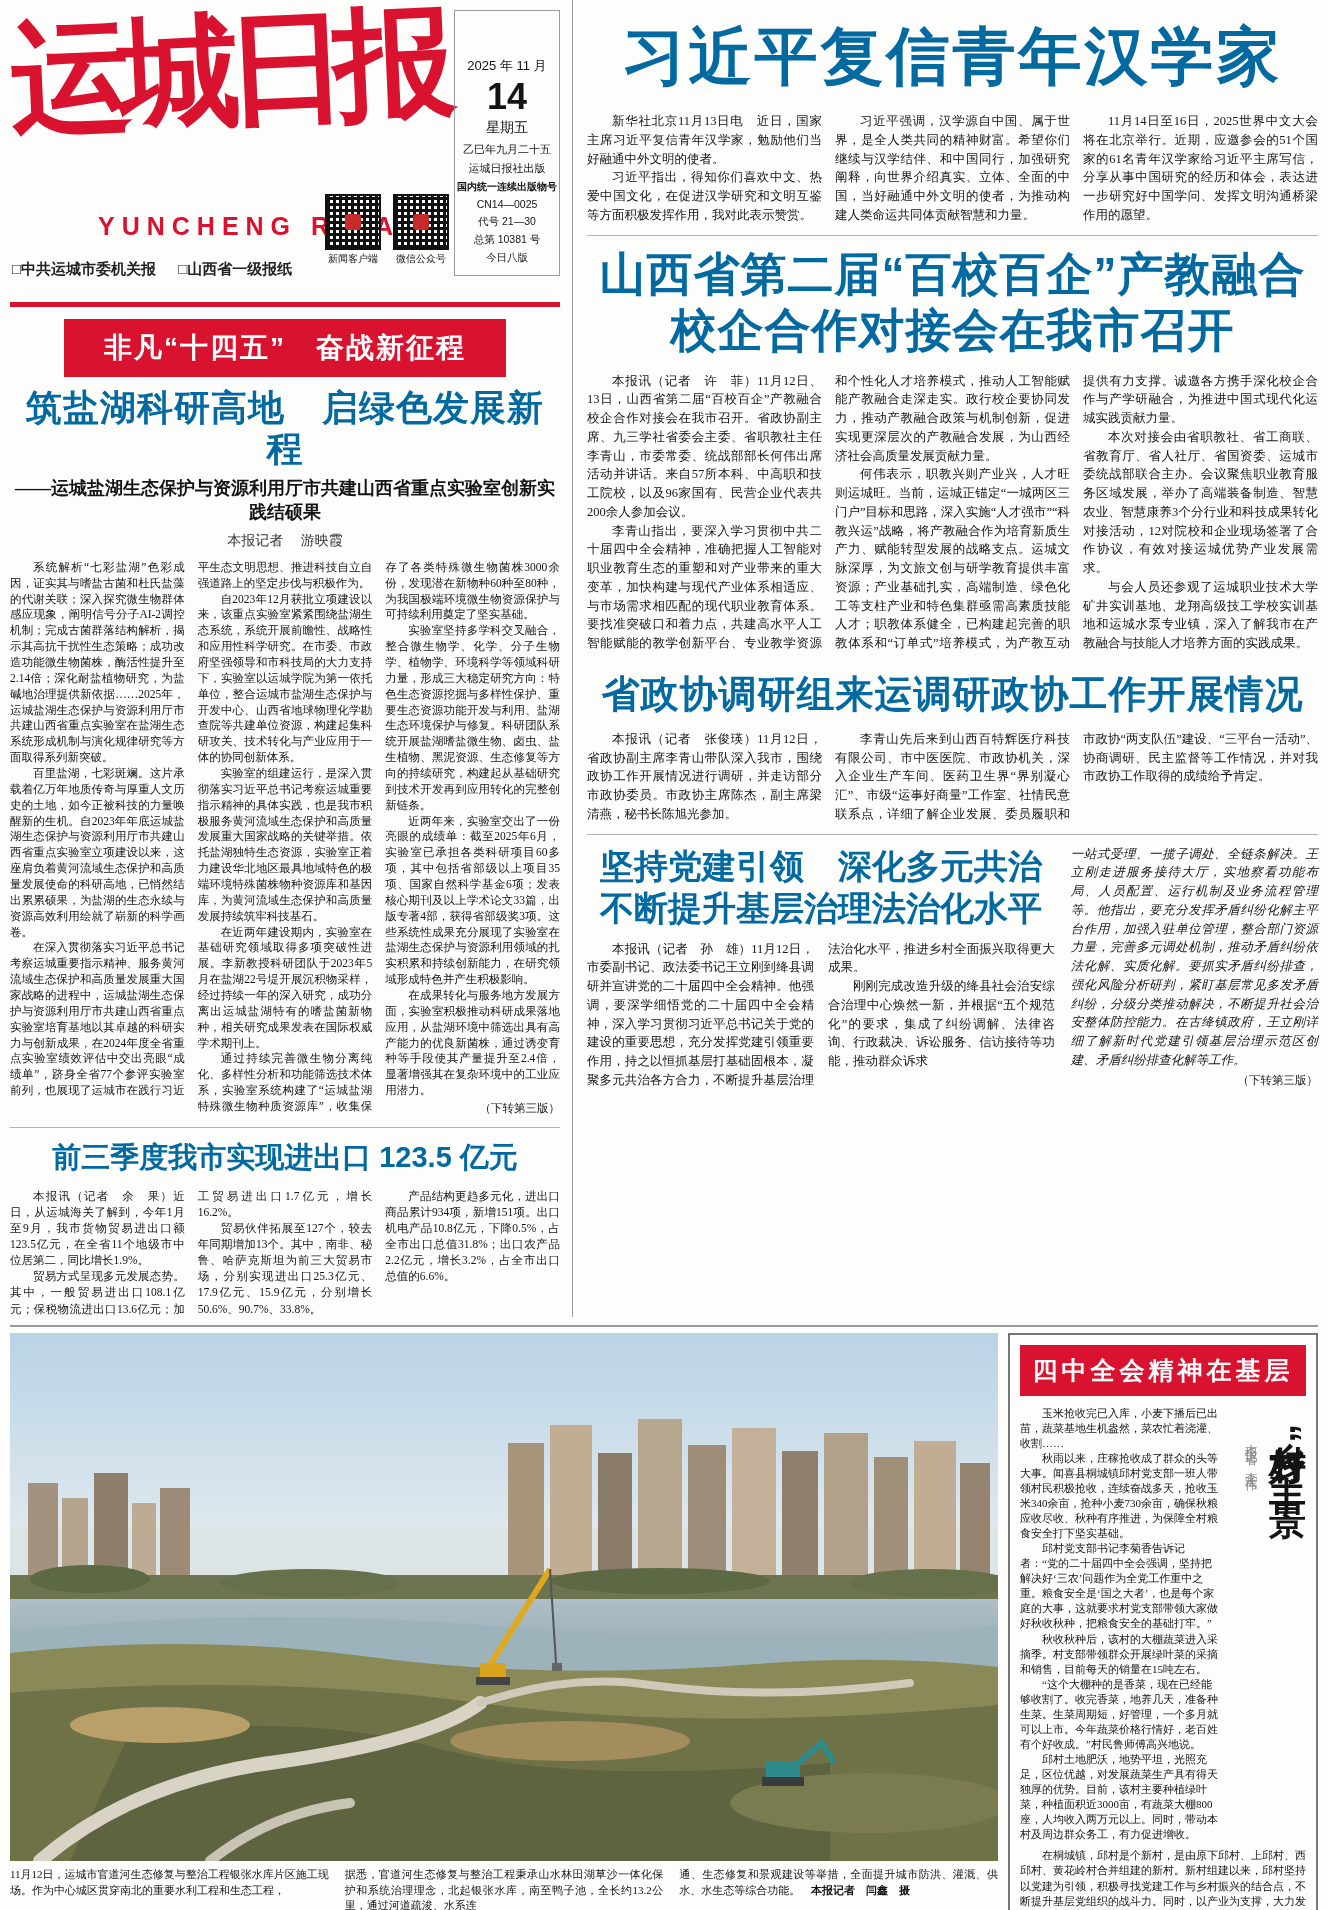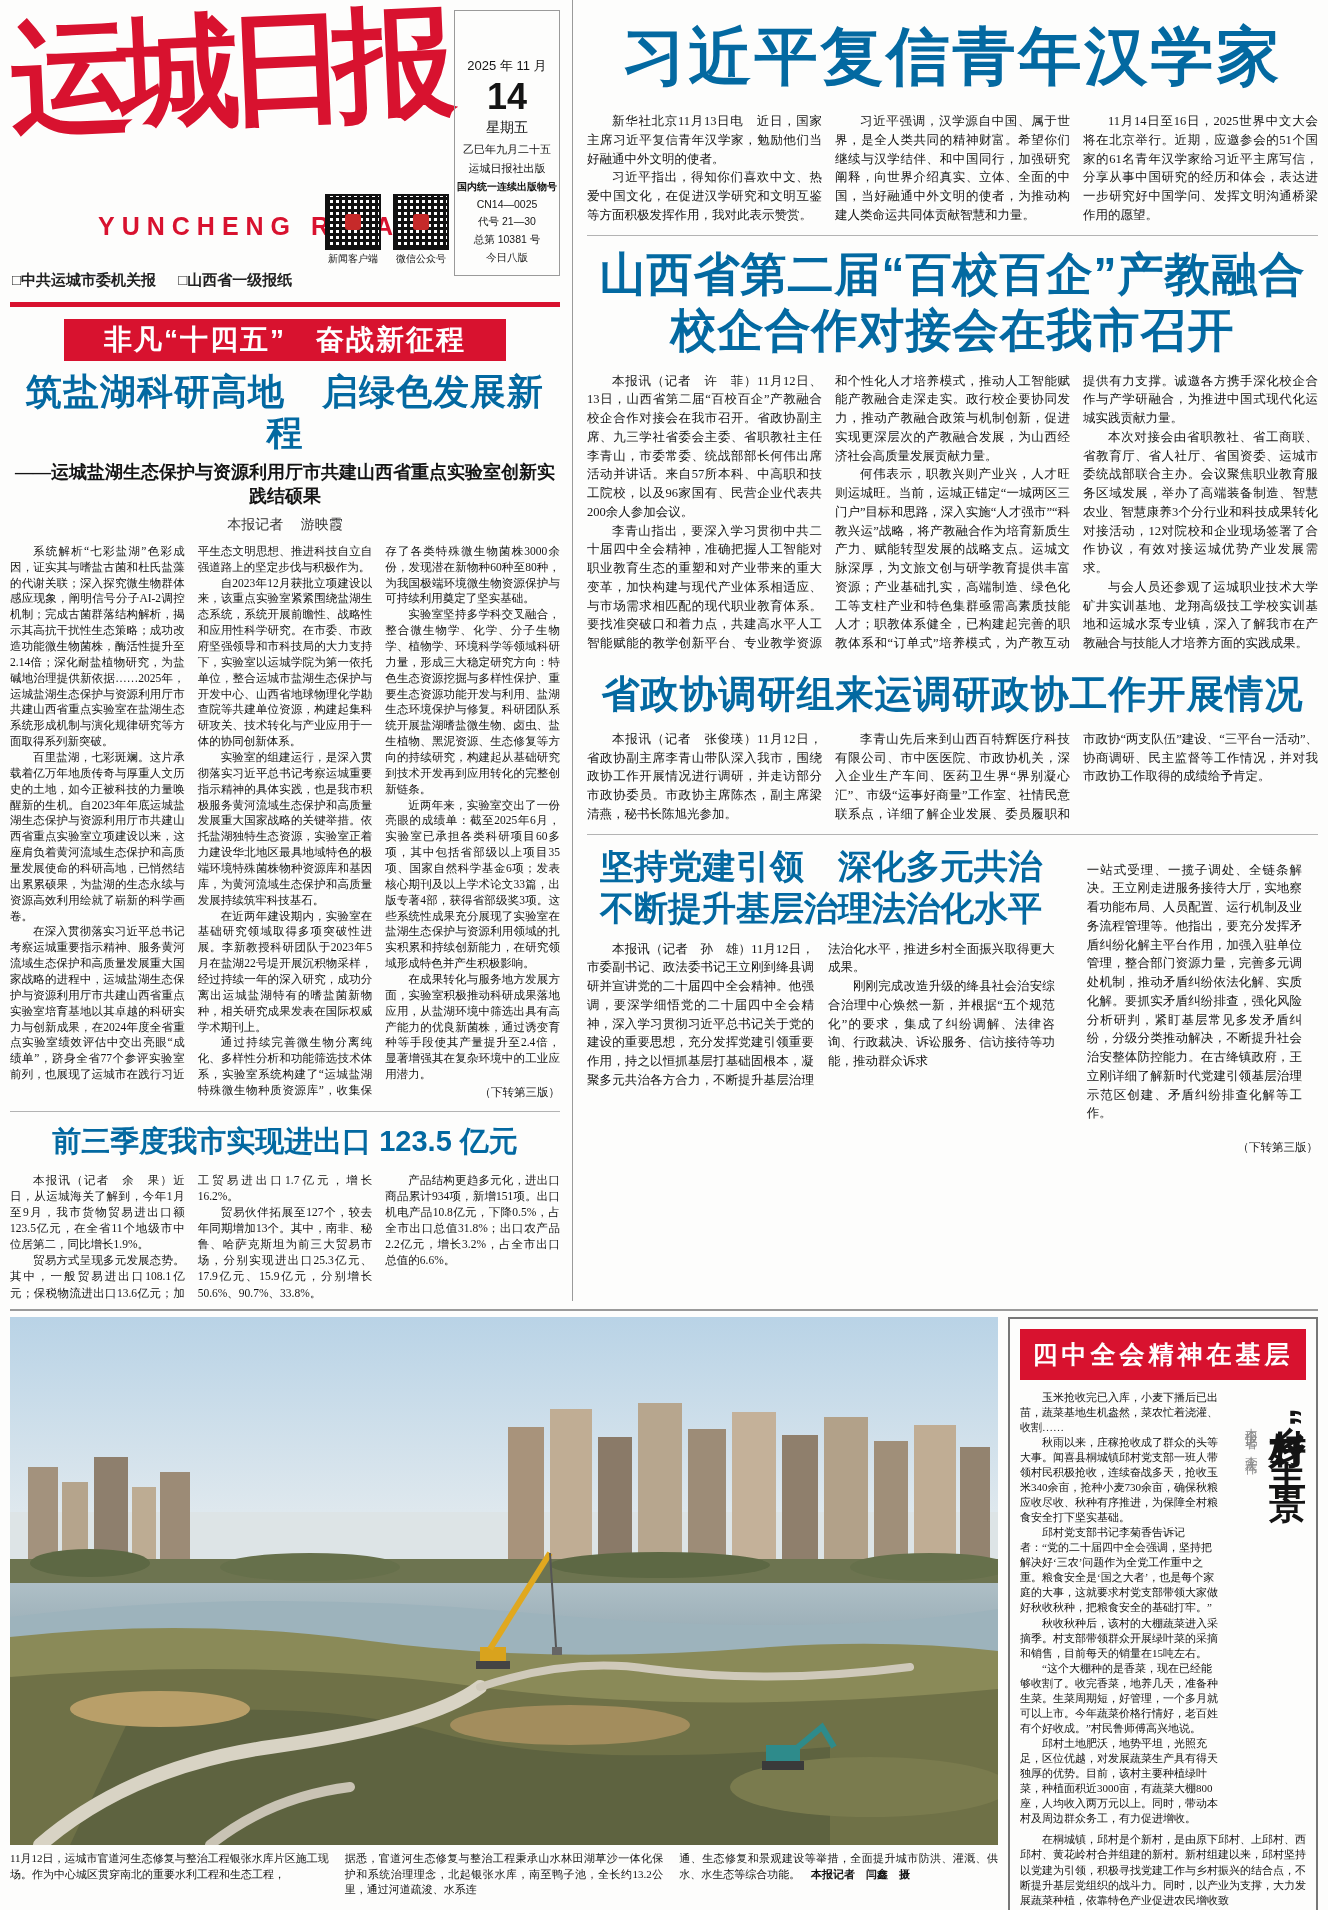--- a/index.html
+++ b/index.html
@@ -19,21 +19,21 @@
     font-family:"DejaVu Serif", serif; font-weight:900;
     font-size:122px; line-height:1.1; letter-spacing:-14px;
     color:#d8122f; transform:rotate(-2.5deg); white-space:nowrap;
   }
   .brand-latin{
     position:absolute; top:206px; left:88px;
     font-family:"Liberation Sans", sans-serif; font-weight:bold;
     font-size:25px; letter-spacing:7px; color:#d8122f; white-space:nowrap;
   }
   .taglines{
-    position:absolute; bottom:8px; left:2px; font-size:15px; font-weight:bold;
+    position:absolute; bottom:19px; left:2px; font-size:15px; font-weight:bold;
     font-family:"Liberation Sans", sans-serif; color:#222; white-space:nowrap;
   }
   .taglines span{margin-right:18px;}
   .qrwrap{position:absolute; top:190px; left:314px; display:flex; gap:10px;}
   .qrunit{width:58px; text-align:center;}
   .qr{
     width:52px; height:52px; margin:0 auto;
     background:
       repeating-linear-gradient(0deg,#111 0 3px,transparent 3px 6px),
       repeating-linear-gradient(90deg,#111 0 3px,#fff 3px 6px);
@@ -60,21 +60,21 @@
   .hr{border:none; border-top:1px solid #b3b3b3; margin:10px 0;}
   .headline{font-family:"Liberation Sans", sans-serif; font-weight:900; color:#0369a1; text-align:center;}
   .body3{column-count:3; column-gap:13px; text-align:justify;}
   .body3 p, .body2 p, .rural-text p, .rural-bottom p{margin:0; text-indent:2em;}
   .jump{text-align:right; font-size:11.5px; margin-top:2px;}
 
   
   .banner{
     display:block; width:max-content; margin:12px auto 10px;
     background:#d8122f; color:#fff; font-family:"Liberation Sans", sans-serif;
-    font-weight:900; font-size:28px; letter-spacing:2px; padding:2px 40px;
+    font-weight:900; font-size:28px; letter-spacing:2px; padding:10px 40px;
   }
   .sl-headline{font-size:36px; letter-spacing:1px; line-height:1.15; margin:4px 0 6px;}
   .sl-sub{font-size:18px; font-weight:bold; text-align:center; margin:4px 0 2px;}
   .sl-byline{font-size:14px; text-align:center; color:#333; margin:8px 0 10px;}
   .sl-byline .name{margin-left:14px;}
   .sl-body{font-size:11.5px; line-height:1.38;}
 
   
   .ex-headline{font-size:29px; margin:6px 0 10px;}
   .ex-body{font-size:11.5px; line-height:1.4;}
@@ -84,21 +84,21 @@
   .rc-body{font-size:12.5px; line-height:1.5;}
   .bx-headline{font-size:46px; line-height:1.22; letter-spacing:1px; margin:10px 0 14px;}
   .zx-headline{font-size:38px; letter-spacing:1px; margin:16px 0 10px; white-space:nowrap;}
 
   .wang{display:flex; gap:16px; margin-top:8px;}
   .wang-left{width:64%;}
   .wang-kicker{font-size:19px; font-weight:bold; text-align:center; font-family:"Liberation Sans", sans-serif; margin:2px 0 6px;}
   .wang-headline{font-size:34px; line-height:1.25; margin-bottom:10px;}
   .body2{column-count:2; column-gap:14px; text-align:justify;}
   .wang-right{flex:1; text-align:justify;}
-  .wang-right p{margin:16px;}
+  .wang-right p{margin:0;font-style:italic;}
 
   
   .band-rule{border:none; border-top:2px solid #9a9a9a; margin:8px 10px 6px;}
   .band{display:flex; gap:10px; padding:0 10px; box-sizing:border-box;}
   .photo-block{width:988px;}
   .photo{width:988px; height:528px; display:block; background:#cfdde8;}
   .caption{display:flex; gap:16px; font-size:11px; line-height:1.45; margin-top:6px; text-align:justify;}
   .cap-seg{flex:1;}
   .credit{font-weight:bold; white-space:nowrap; margin-left:8px;}
 

